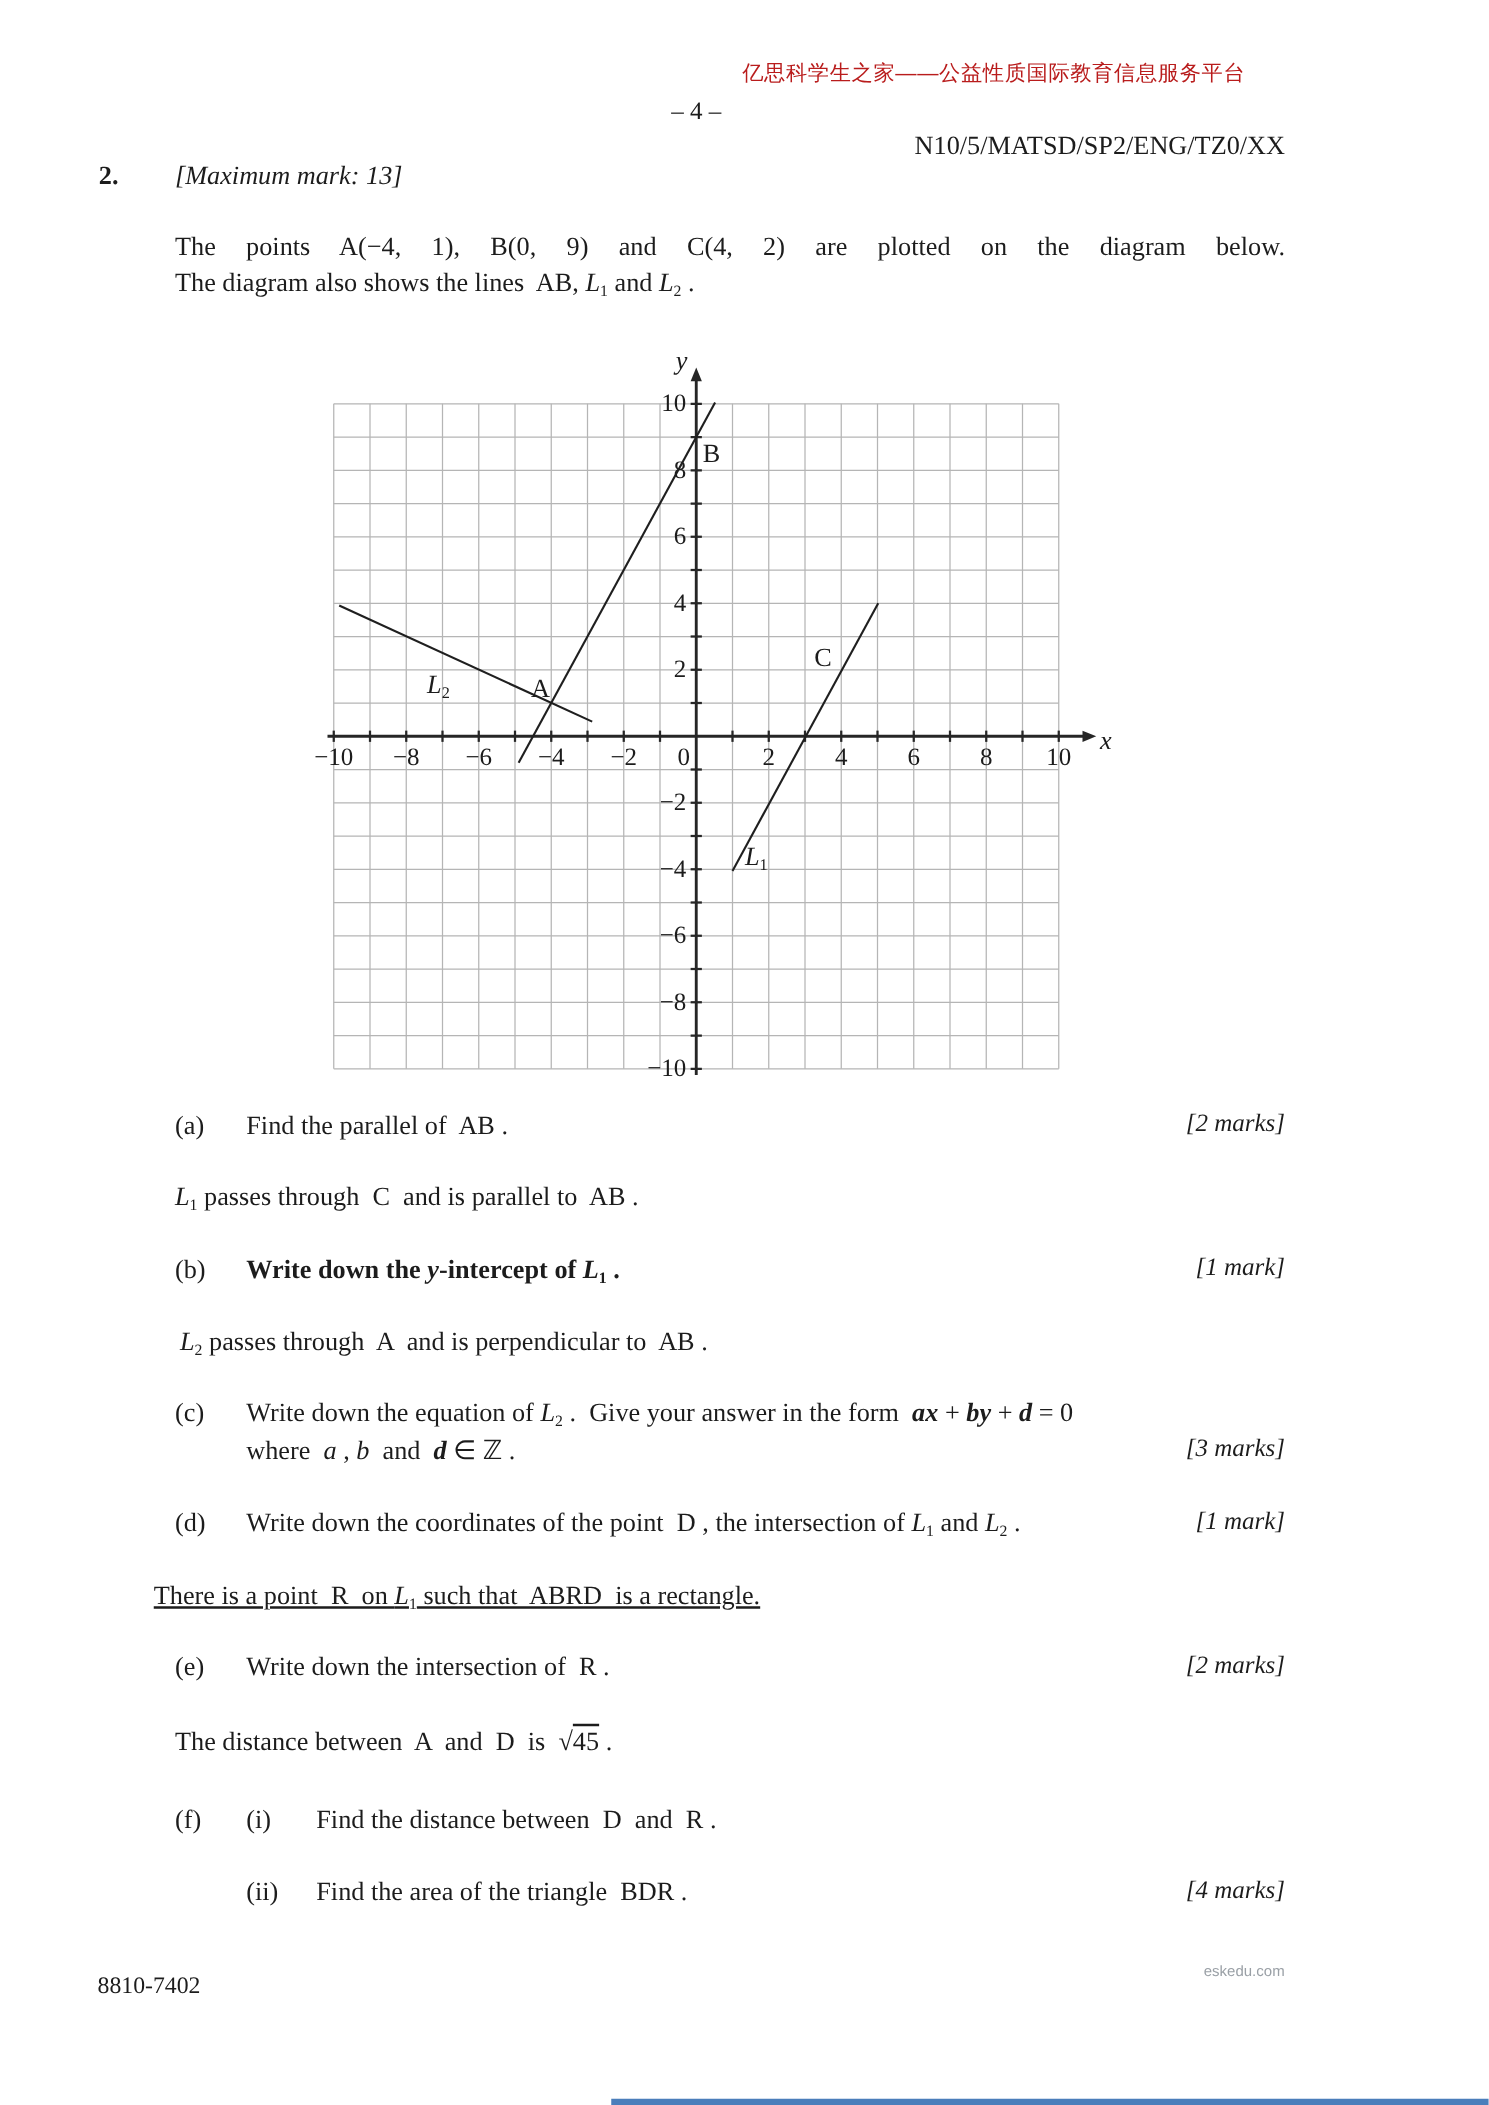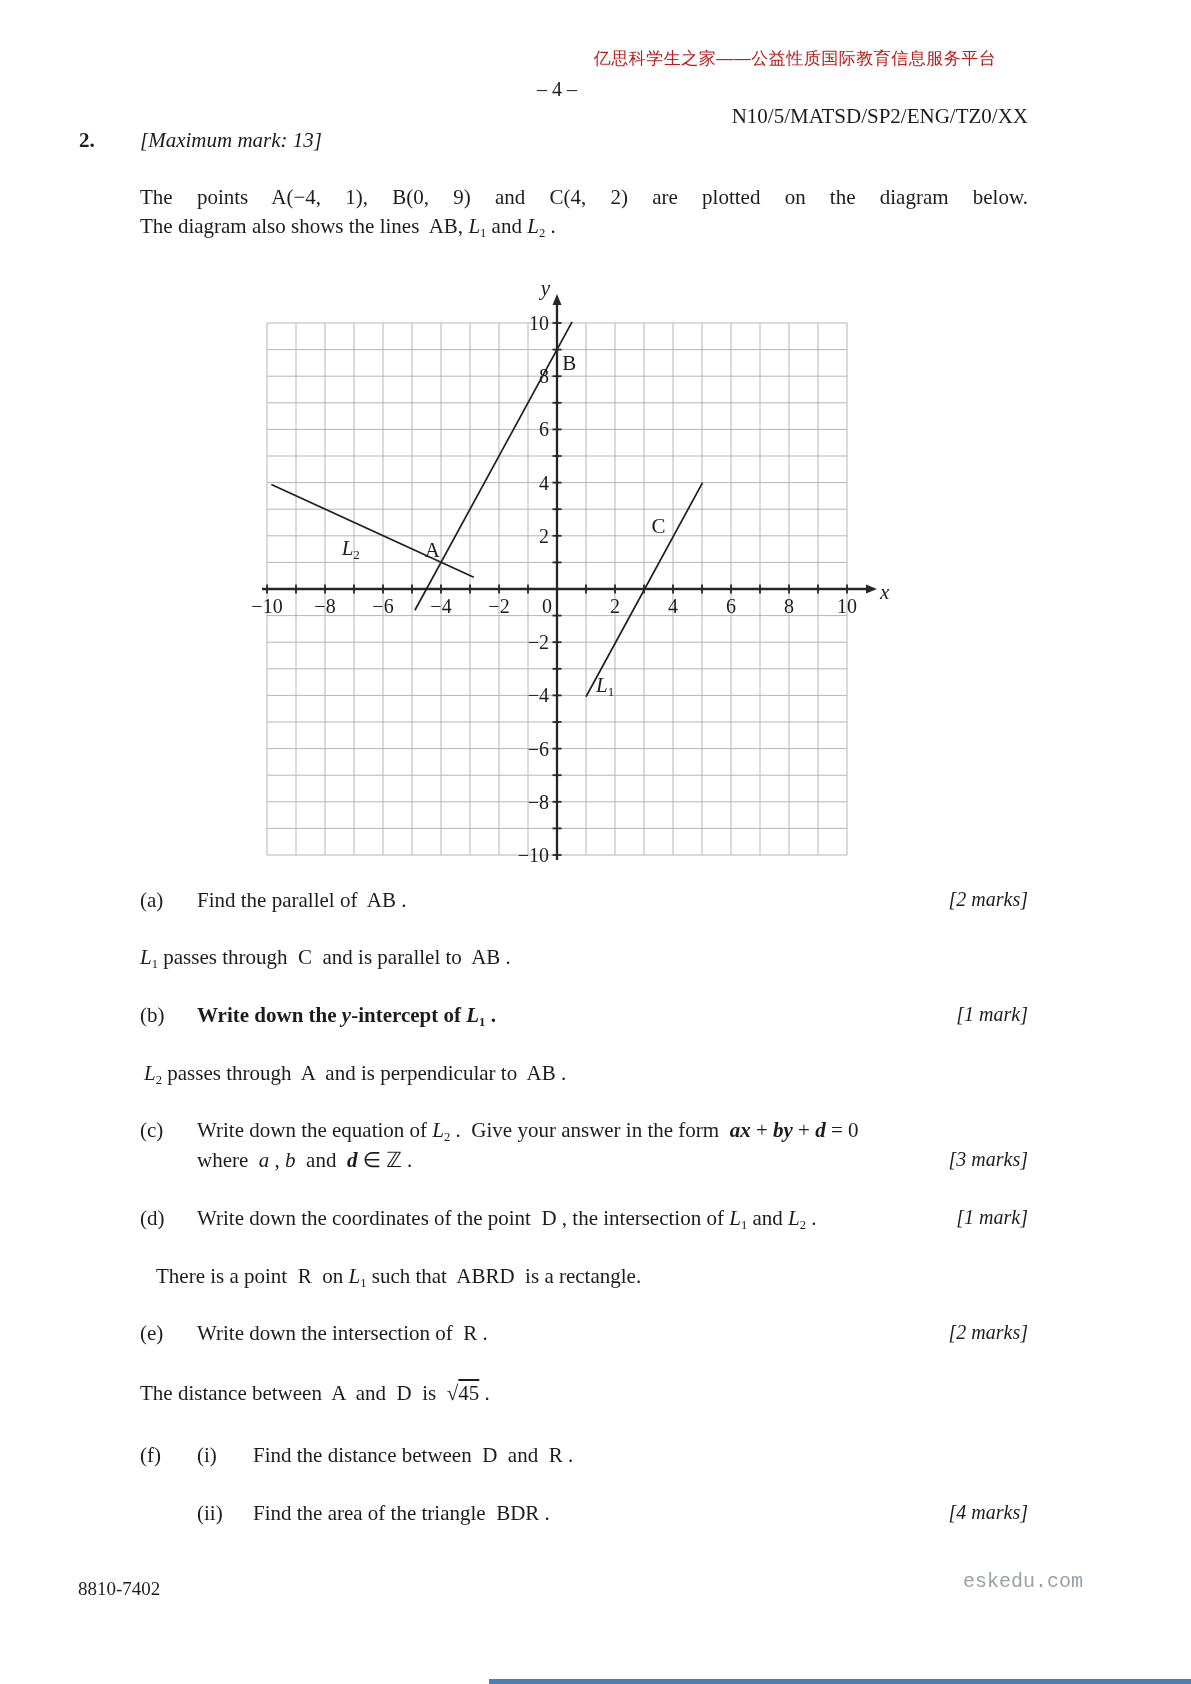--- a/index.html
+++ b/index.html
@@ -19,22 +19,22 @@
   .watermark {
     position:absolute; left:560px; top:47px; width:470px; text-align:center;
     font-family:"Liberation Sans", sans-serif; font-size:17px; color:#b91c1c;
     font-weight:400; letter-spacing:0.5px;
   }
   .pagenum { position:absolute; left:500px; top:78px; width:114px; text-align:center; font-size:20px; }
   .papercode { position:absolute; right:163px; top:77px; font-size:21px; text-align:right;margin-top:27px; }
   .qnum { position:absolute; left:79px; top:128px; font-size:21px; font-weight:bold; }
   .maxmark { position:absolute; left:140px; top:128px; font-size:21px; font-style:italic; }
   .footer-code { position:absolute; left:78px; top:1578px; font-size:19px;text-align:center; }
-  .site { position:absolute; left:963px; top:1570px; font-size:20px;
-          font-family:Liberation Mono, monospace; color:#9aa0a6; }
+  .site { position:absolute; left:963px; top:1570px; font-size:12px;
+          font-family:Liberation Sans, sans-serif; color:#9aa0a6; }
   .bluebar { position:absolute; left:489px; bottom:0; width:702px; height:5px; background:#4a7ebb; }
   svg text { font-family:"Liberation Serif", serif; fill:#1c1c1c; }
 </style>
 </head>
 <body>
 
 <div class="watermark">亿思科学生之家——公益性质国际教育信息服务平台</div>
 <div class="pagenum">– 4 –</div>
 <div class="papercode">N10/5/MATSD/SP2/ENG/TZ0/XX</div>
 
@@ -186,21 +186,21 @@
 
 <div class="tl" style="left:140px; top:1117px;">(c)</div>
 <div class="tl" style="left:197px; top:1117px;"><span>Write down the equation of </span><span class="i">L</span><span class="sb">2</span><span> .  Give your answer in the form  </span><span class="bi">ax</span><span> + </span><span class="bi">by</span><span> + </span><span class="bi">d</span><span> = 0</span></div>
 <div class="tl" style="left:197px; top:1147px;"><span>where  </span><span class="i">a</span><span> , </span><span class="i">b</span><span>  and  </span><span class="bi">d</span><span> ∈ ℤ .</span></div>
 <div class="marks" style="top:1148px;">[3 marks]</div>
 
 <div class="tl" style="left:140px; top:1205px;">(d)</div>
 <div class="tl" style="left:197px; top:1205px;"><span>Write down the coordinates of the point  D , the intersection of </span><span class="i">L</span><span class="sb">1</span><span> and </span><span class="i">L</span><span class="sb">2</span><span> .</span></div>
 <div class="marks" style="top:1206px;">[1 mark]</div>
 
-<div class="tl" style="left:156px; top:1263px;"><span>There is a point  R  on </span><span class="i">L</span><span class="sb">1</span><span> such that  ABRD  is a rectangle.</span></div>
+<div class="tl" style="left:123px; top:1263px;text-decoration:underline;"><span>There is a point  R  on </span><span class="i">L</span><span class="sb">1</span><span> such that  ABRD  is a rectangle.</span></div>
 
 <div class="tl" style="left:140px; top:1320px;">(e)</div>
 <div class="tl" style="left:197px; top:1320px;">Write down the intersection of  R .</div>
 <div class="marks" style="top:1321px;">[2 marks]</div>
 
 <div class="tl" style="left:140px; top:1380px;"><span>The distance between  A  and  D  is  </span><span>√</span><span class="ov">45</span><span> .</span></div>
 
 <div class="tl" style="left:140px; top:1442px;">(f)</div>
 <div class="tl" style="left:197px; top:1442px;">(i)</div>
 <div class="tl" style="left:253px; top:1442px;">Find the distance between  D  and  R .</div>

